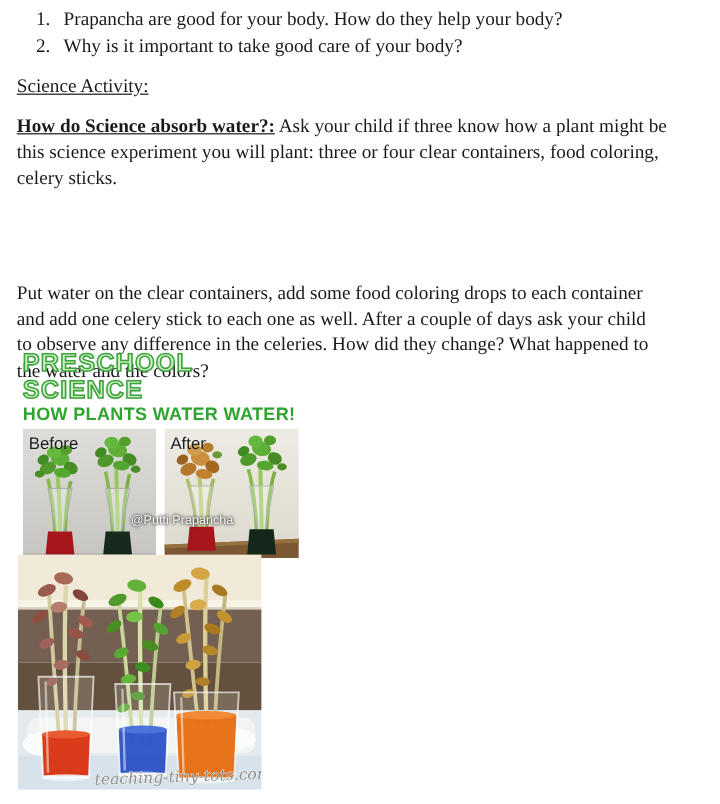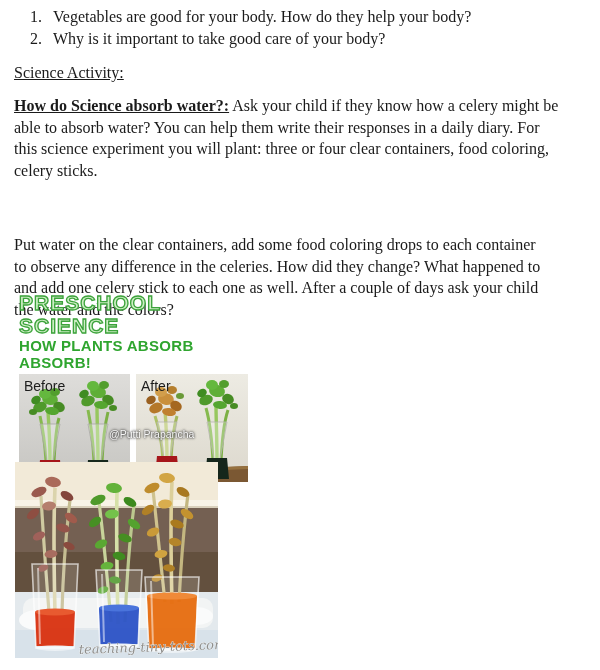--- a/index.html
+++ b/index.html
@@ -22,66 +22,65 @@
   .poster-title1 {
     font-family:"Liberation Sans", sans-serif; font-weight:bold;
     font-size:21px; line-height:23px; letter-spacing:1px;
     color:#cdeec4; -webkit-text-stroke:1.3px #3da33c;
     text-shadow:0 0 1px #6cc06a;
   }
   .poster-title2 {
     font-family:"Liberation Sans", sans-serif; font-weight:bold;
     font-size:15px; line-height:17px; letter-spacing:0.3px; color:#2fa52f;
   }
-  .poster-photos { display:flex; gap:6px; margin-top:3px; }
+  .poster-photos { display:flex; gap:6px; margin-top:3px;justify-content:space-between; }
   .poster-watermark {
     position:absolute; left:90px; top:137px;
     font-family:"Liberation Sans", sans-serif; font-size:10.5px;
     color:rgba(255,255,255,0.95); text-shadow:0 0 3px rgba(40,40,40,0.9), 0 0 2px rgba(40,40,40,0.9);
   }
 
   
   .celery-photo { left:15px; top:462px; width:203px; height:196px; }
   svg { display:block; }
   svg text { font-family:"Liberation Sans", sans-serif; }
   .wm2 { font-family:"DejaVu Serif", serif; font-style:italic; }
 </style>
 </head>
 <body>
 
 <div class="abs doc-text" style="left:30px; top:6px;">
   <div class="q-row">
     <span class="q-num">1.</span>
-    <span class="line">Vegetables are good for your body. How do they help your body?</span>
+    <span class="line">Prapancha are good for your body. How do they help your body?</span>
   </div>
   <div class="q-row">
     <span class="q-num">2.</span>
     <span class="line">Why is it important to take good care of your body?</span>
   </div>
 </div>
 
 <div class="abs doc-text heading" style="left:14px; top:62px;">Science Activity:</div>
 
 <div class="abs doc-text" style="left:14px; top:95px;">
-  <div class="line"><span class="lead">How do Science absorb water?:</span><span> Ask your child if they know how a celery might be</span></div>
-  <div class="line">able to absorb water? You can help them write their responses in a daily diary. For</div>
+  <div class="line"><span class="lead">How do Science absorb water?:</span><span> Ask your child if three know how a plant might be</span></div>
   <div class="line">this science experiment you will plant: three or four clear containers, food coloring,</div>
   <div class="line">celery sticks.</div>
 </div>
 
 <div class="abs doc-text" style="left:14px; top:194px;margin-top:40px;">
   <div class="line">Put water on the clear containers, add some food coloring drops to each container</div>
+  <div class="line">and add one celery stick to each one as well. After a couple of days ask your child</div>
   <div class="line">to observe any difference in the celeries. How did they change? What happened to</div>
-  <div class="line">and add one celery stick to each one as well. After a couple of days ask your child</div>
   <div class="line">the water and the colors?</div>
 </div>
 
 <div class="abs poster">
   <div class="poster-title1">PRESCHOOL SCIENCE</div>
-  <div class="poster-title2">HOW PLANTS ABSORB ABSORB!</div>
+  <div class="poster-title2">HOW PLANTS WATER WATER!</div>
 
   <div class="poster-photos">
 
     <svg width="111" height="108" viewBox="0 0 111 108">
       <defs>
         <linearGradient id="gB" x1="0" y1="0" x2="0" y2="1">
           <stop offset="0" stop-color="#deddda"></stop>
             <stop offset="1" stop-color="#c6c5c1"></stop>
         </linearGradient>
       </defs>

